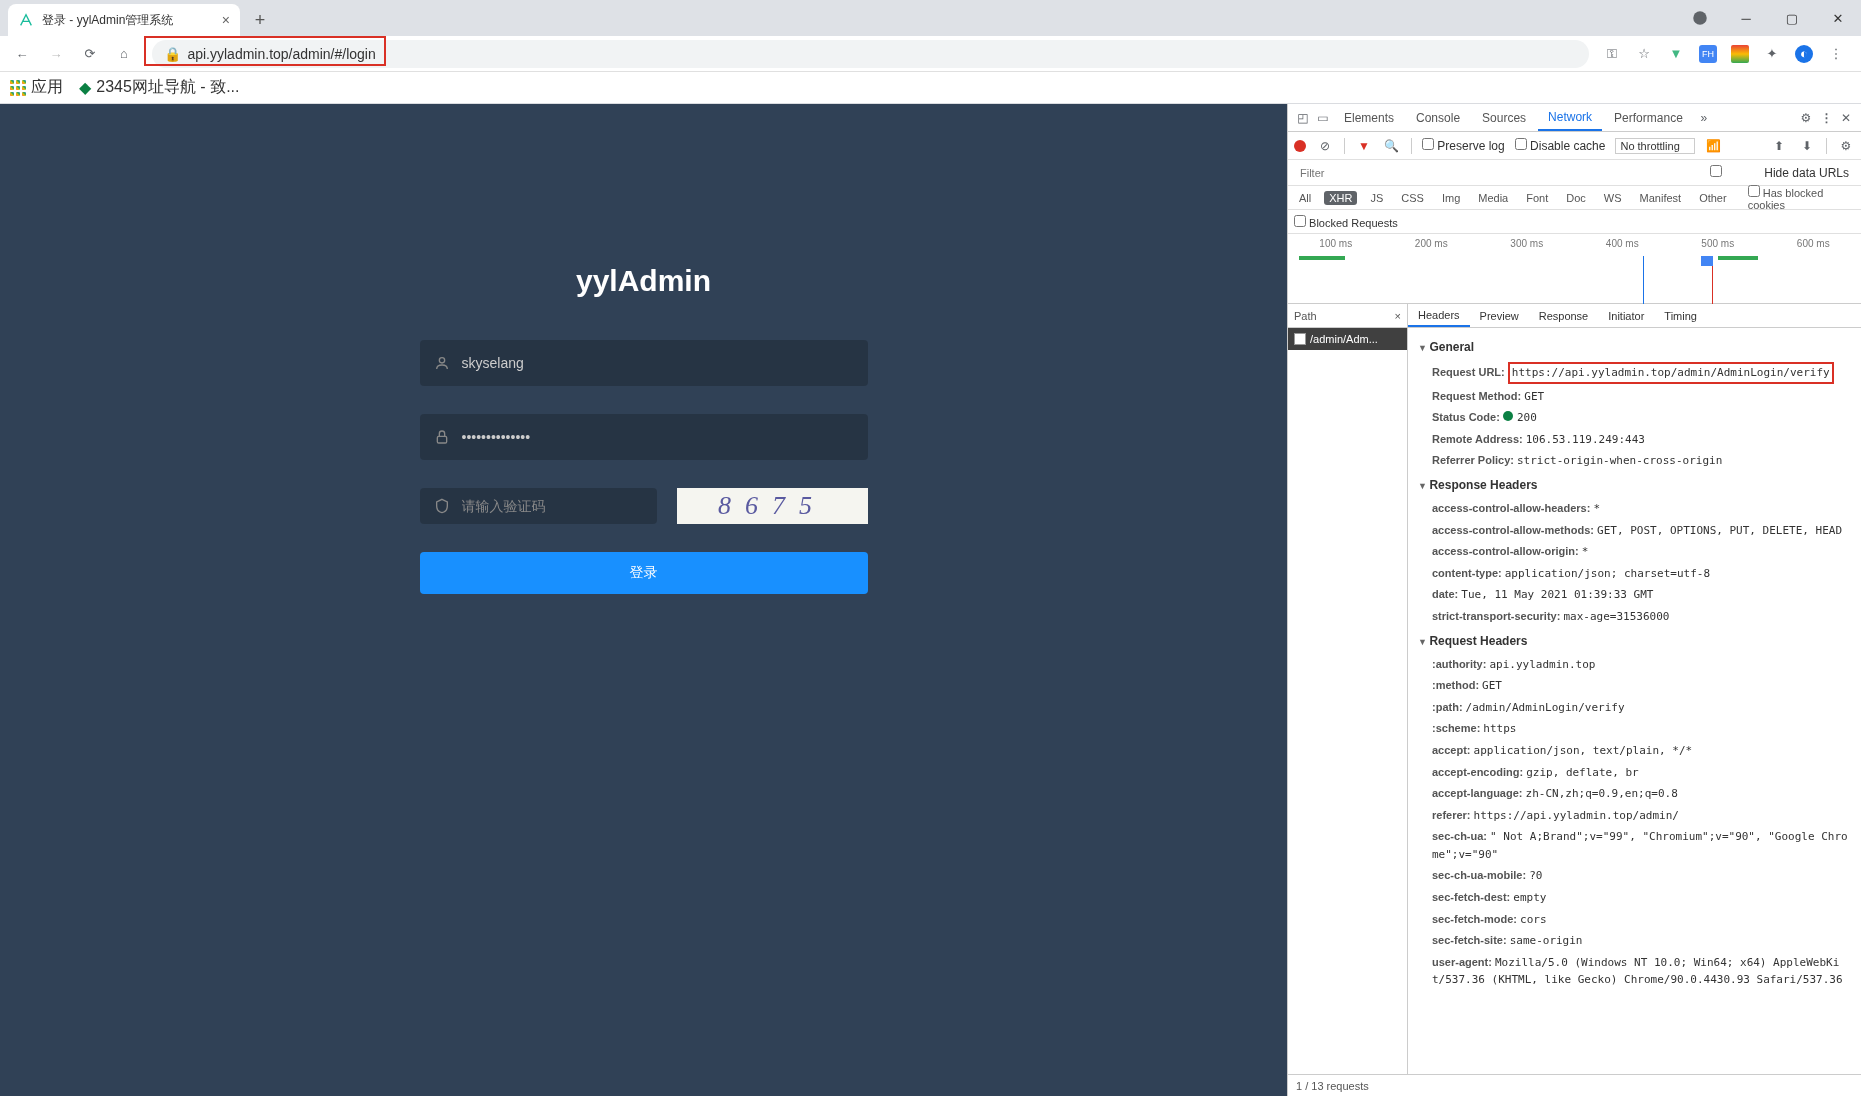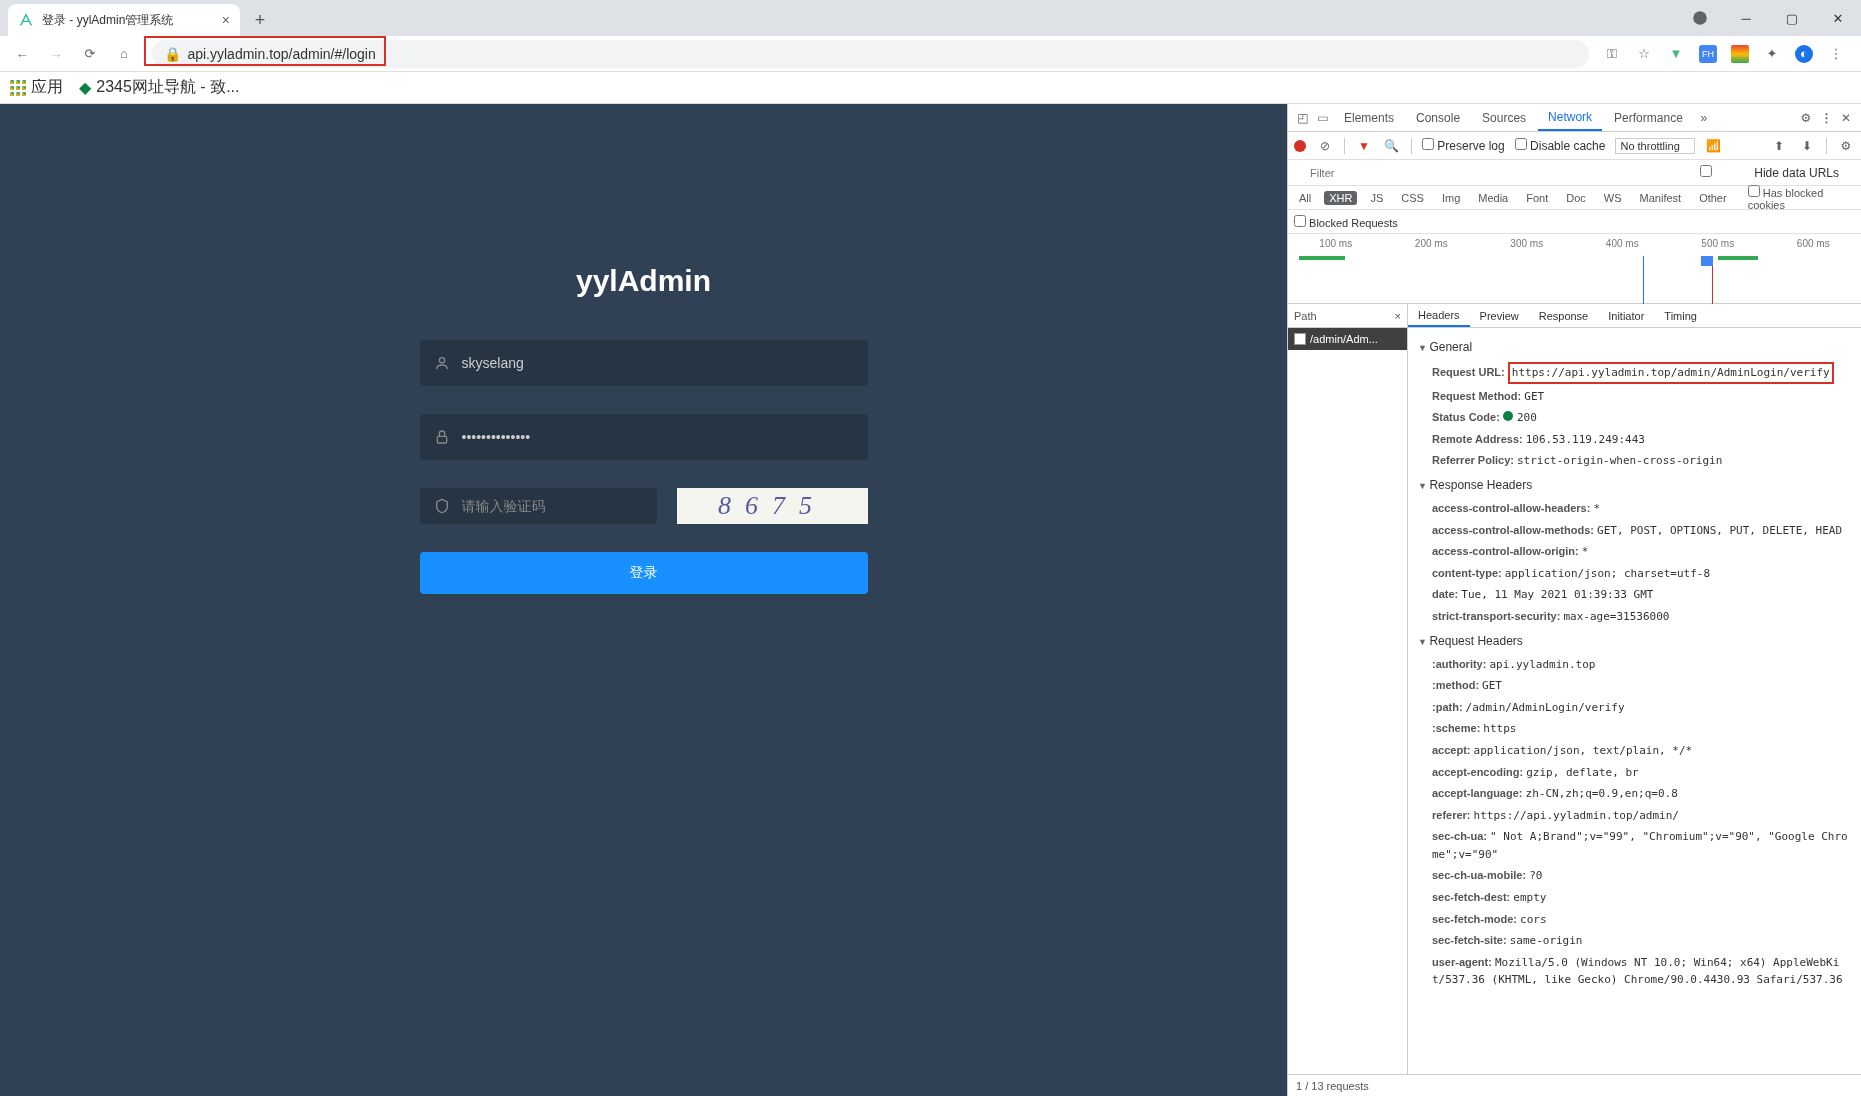--- a/index.html
+++ b/index.html
@@ -37,39 +37,39 @@
 .login-btn{background:#1890ff;color:#fff;height:42px;border:none;border-radius:4px;font-size:14px;cursor:pointer}
 
 .devtools{width:574px;background:#fff;border-left:1px solid #ccc;display:flex;flex-direction:column;font-size:12px;color:#333}
 .dt-tabs{height:28px;border-bottom:1px solid #ccc;display:flex;align-items:center;padding:0 6px;gap:2px}
 .dt-tab{padding:0 10px;height:100%;display:flex;align-items:center;color:#555;cursor:pointer}
 .dt-tab.active{color:#1a73e8;border-bottom:2px solid #1a73e8}
 .dt-icon{width:18px;height:18px;color:#5f6368;display:flex;align-items:center;justify-content:center}
 .dt-toolbar{height:28px;border-bottom:1px solid #e0e0e0;display:flex;align-items:center;padding:0 6px;gap:10px}
 .dt-toolbar .sep{width:1px;height:16px;background:#ccc}
 .rec-dot{width:12px;height:12px;background:#d93025;border-radius:50%}
-.dt-filter{height:26px;border-bottom:1px solid #e0e0e0;display:flex;align-items:center;padding:0 22px;gap:8px}
+.dt-filter{height:26px;border-bottom:1px solid #e0e0e0;display:flex;align-items:center;padding:0 12px;gap:8px}
 .dt-filter input{border:none;outline:none;font-size:11px;color:#999;width:90px}
 .dt-types{height:24px;border-bottom:1px solid #e0e0e0;display:flex;align-items:center;padding:0 6px;gap:8px;font-size:11px;color:#555}
 .dt-type{padding:1px 5px;border-radius:3px;cursor:pointer}
 .dt-type.active{background:#5f6368;color:#fff}
 .dt-blocked{height:24px;border-bottom:1px solid #e0e0e0;display:flex;align-items:center;padding:0 6px;gap:6px;font-size:11px}
 .dt-waterfall{height:70px;border-bottom:1px solid #ccc;position:relative;padding-top:4px}
 .dt-wf-labels{display:flex;justify-content:space-around;font-size:10px;color:#777}
 .dt-body{flex:1;display:flex;overflow:hidden}
 .dt-list{width:120px;border-right:1px solid #ccc;display:flex;flex-direction:column}
 .dt-list-head{height:24px;border-bottom:1px solid #ccc;padding:0 6px;display:flex;align-items:center;justify-content:space-between;font-size:11px;color:#555}
 .dt-list-item{height:22px;padding:0 6px;display:flex;align-items:center;font-size:11px;gap:4px;background:#404040;color:#fff}
 .dt-list-item .file-icon{width:12px;height:12px;background:#fff;border:1px solid #999}
 .dt-detail{flex:1;display:flex;flex-direction:column;overflow:auto}
 .dt-detail-tabs{height:24px;border-bottom:1px solid #ccc;display:flex;align-items:center;font-size:11px}
 .dt-detail-tab{padding:0 10px;height:100%;display:flex;align-items:center;cursor:pointer}
 .dt-detail-tab.active{border-bottom:2px solid #1a73e8;color:#333}
 .dt-section{padding:6px 10px}
-.dt-section-title{font-weight:400;color:#333;margin:6px 0;cursor:pointer}
+.dt-section-title{font-weight:700;color:#333;margin:6px 0;cursor:pointer}
 .dt-section-title::before{content:"▼ ";font-size:9px;color:#666}
 .dt-kv{padding:2px 0 2px 14px;font-size:11px;line-height:1.6;word-break:break-all}
 .dt-kv b{color:#545454;font-weight:600}
 .dt-kv span{color:#333;font-family:Consolas,monospace}
 .status-dot{width:10px;height:10px;background:#0b8043;border-radius:50%;display:inline-block;margin-right:4px}
 .dt-status{height:22px;border-top:1px solid #ccc;padding:0 8px;display:flex;align-items:center;font-size:11px;color:#555}
 .red-box{border:2px solid #d93025;padding:0 2px;display:inline-block}
 .chk{width:12px;height:12px}
 .funnel{color:#d93025}
 .more-v{font-weight:bold;letter-spacing:-1px}

